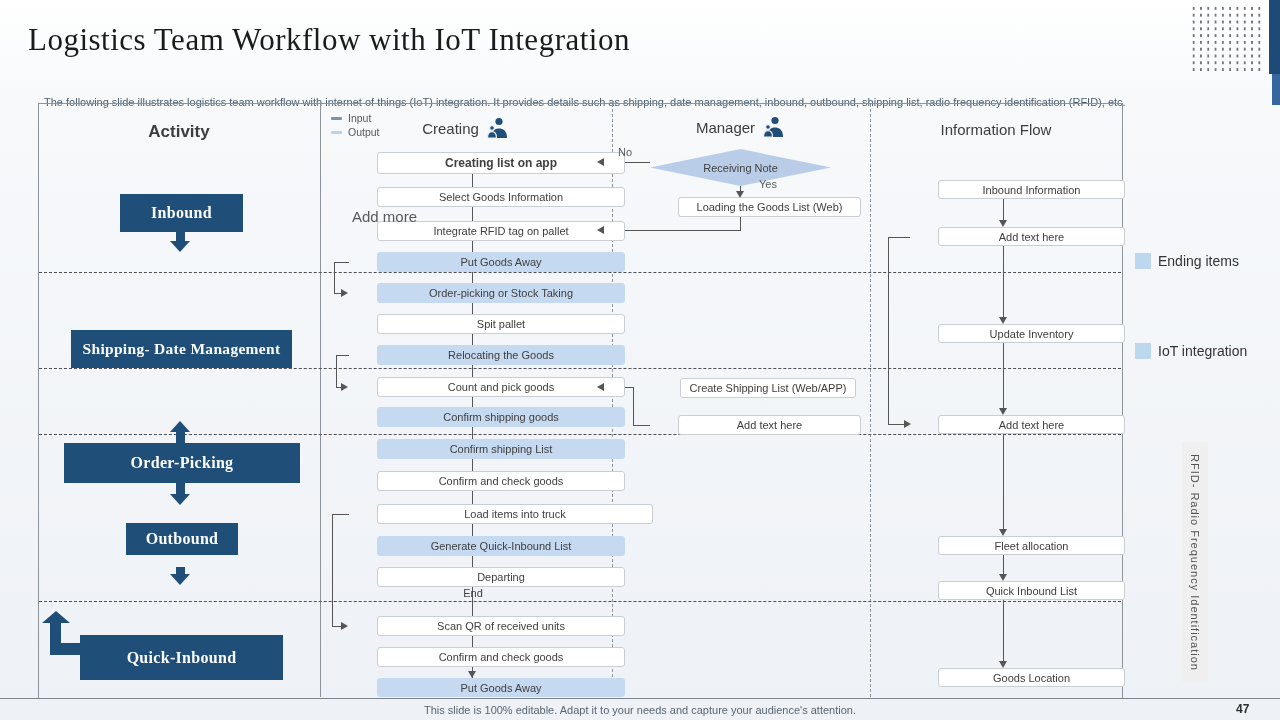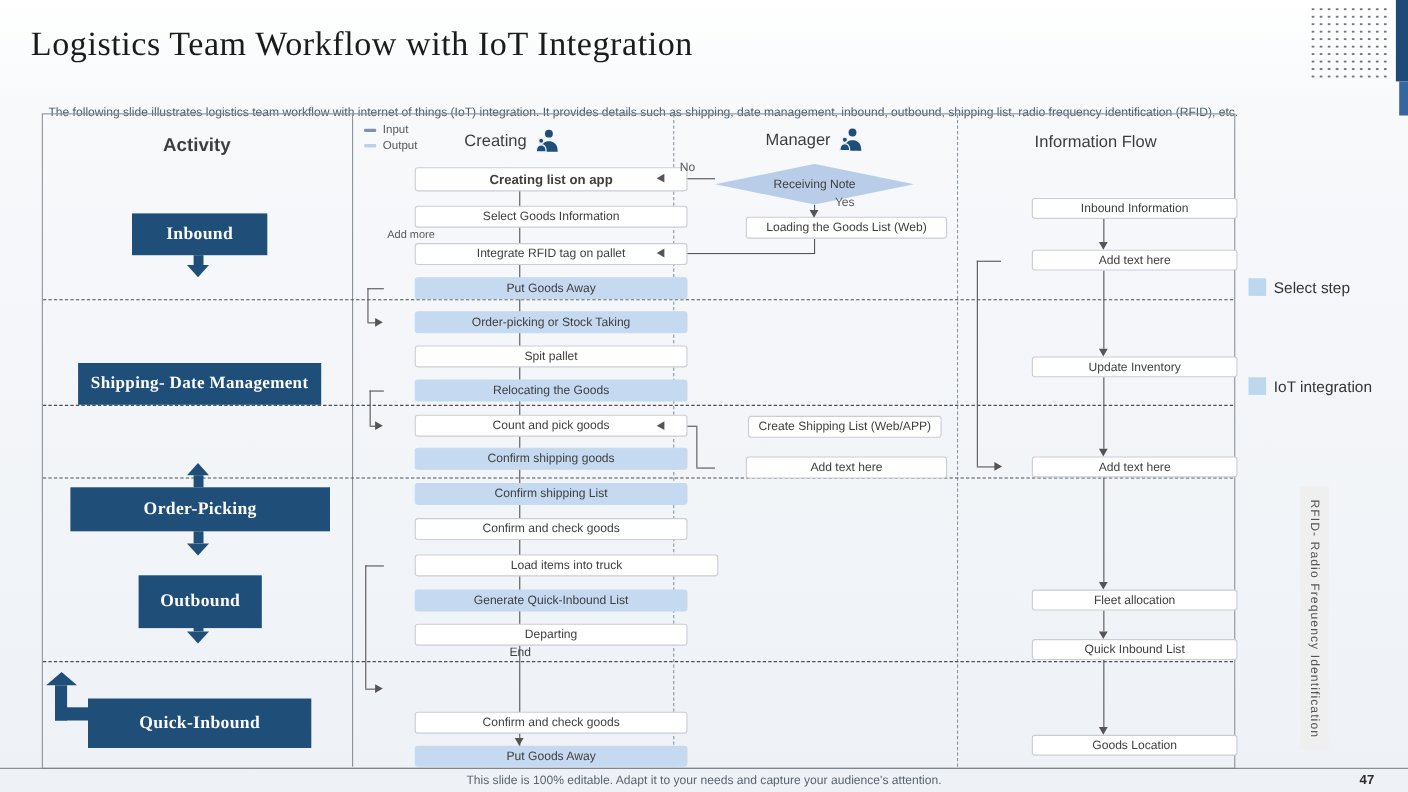--- a/index.html
+++ b/index.html
@@ -39,21 +39,21 @@
         clip-path:polygon(50% 0,100% 50%,50% 100%,0 50%);display:flex;align-items:center;justify-content:center;
         font-size:11px;color:#404040;z-index:2;}
   
   .hl{position:absolute;height:1px;background:#555;z-index:1;}
   .vl{position:absolute;width:1px;background:#555;z-index:1;}
   .ah{position:absolute;width:0;height:0;z-index:3;}
   .ah.d{border-left:4.5px solid transparent;border-right:4.5px solid transparent;border-top:7px solid #555;}
   .ah.l{border-top:4.5px solid transparent;border-bottom:4.5px solid transparent;border-right:7px solid #555;}
   .ah.r{border-top:4.5px solid transparent;border-bottom:4.5px solid transparent;border-left:7px solid #555;}
   
-  .flab{position:absolute;font-size:10px;color:#595959;z-index:3;}
+  .flab{position:absolute;font-size:15px;color:#595959;z-index:3;}
   
   .iorow{position:absolute;display:flex;align-items:center;gap:6px;font-size:10.5px;color:#595959;}
   .iodash{width:11px;height:3px;border-radius:1px;}
   
   .lgsq{position:absolute;width:16px;height:16px;background:#bdd7ee;}
   .lglab{position:absolute;font-size:14px;color:#333;}
   .rfid{position:absolute;left:1182px;top:442px;width:26px;height:240px;background:#efefef;
         display:flex;align-items:center;justify-content:center;}
   .rfid span{writing-mode:vertical-rl;font-size:11px;color:#555;letter-spacing:1px;white-space:nowrap;}
   
@@ -121,21 +121,21 @@
   <div class="ahead down" style="left:170px;top:241px;"></div>
 
   <div class="abox" style="left:71px;top:330px;width:221px;height:38px;font-size:15.5px;">Shipping- Date Management</div>
 
   <div class="ahead up" style="left:170px;top:421px;"></div>
   <div class="astem" style="left:176px;top:432px;width:9px;height:11px;"></div>
   <div class="abox" style="left:64px;top:443px;width:236px;height:40px;">Order-Picking</div>
   <div class="astem" style="left:176px;top:483px;width:9px;height:11px;"></div>
   <div class="ahead down" style="left:170px;top:494px;"></div>
 
-  <div class="abox" style="left:126px;top:523px;width:112px;height:48px;">Outbound</div>
+  <div class="abox" style="left:126px;top:523px;width:112px;height:32px;">Outbound</div>
   <div class="astem" style="left:176px;top:567px;width:9px;height:7px;"></div>
   <div class="ahead down" style="left:170px;top:574px;"></div>
 
   <div class="ahead bigup" style="left:42px;top:611px;"></div>
   <div class="astem" style="left:50px;top:623px;width:11px;height:32px;"></div>
   <div class="astem" style="left:50px;top:643px;width:30px;height:12px;"></div>
   <div class="abox" style="left:80px;top:635px;width:203px;height:45px;">Quick-Inbound</div>
 
   <div class="vl" style="left:472px;top:162px;height:525px;"></div>
   <div class="ah d" style="left:468px;top:671px;"></div>
@@ -149,20 +149,21 @@
   <div class="obox wbox" style="left:349px;top:314px;width:248px;">Spit pallet</div>
   <div class="obox bbox" style="left:349px;top:345px;width:248px;">Relocating the Goods</div>
   <div class="obox wbox" style="left:349px;top:377px;width:248px;">Count and pick goods</div>
   <div class="obox bbox" style="left:349px;top:407px;width:248px;">Confirm shipping goods</div>
   <div class="obox bbox" style="left:349px;top:439px;width:248px;">Confirm shipping List</div>
   <div class="obox wbox" style="left:349px;top:471px;width:248px;">Confirm and check goods</div>
   <div class="obox wbox" style="left:349px;top:504px;width:276px;">Load items into truck</div>
   <div class="obox bbox" style="left:349px;top:536px;width:248px;">Generate Quick-Inbound List</div>
   <div class="obox wbox" style="left:349px;top:567px;width:248px;">Departing</div>
   <div class="flab" style="left:349px;top:587px;width:248px;text-align:center;color:#404040;font-size:11px;">End</div>
+  <div class="obox wbox" style="left:349px;top:616px;width:248px;">Scan QR of received units</div>
   <div class="obox wbox" style="left:349px;top:647px;width:248px;">Confirm and check goods</div>
   <div class="obox bbox" style="left:349px;top:678px;width:248px;height:19px;">Put Goods Away</div>
 
   <div class="hl" style="left:334px;top:262px;width:15px;"></div>
   <div class="vl" style="left:334px;top:262px;height:31px;"></div>
   <div class="hl" style="left:334px;top:293px;width:8px;"></div>
   <div class="ah r" style="left:341px;top:288.5px;"></div>
 
   <div class="hl" style="left:336px;top:355px;width:13px;"></div>
   <div class="vl" style="left:336px;top:355px;height:32px;"></div>
@@ -211,21 +212,21 @@
   <div class="vl" style="left:1003px;top:600px;height:61px;"></div>
   <div class="ah d" style="left:999px;top:661px;"></div>
   <div class="ibox wbox" style="left:910px;top:668px;width:187px;height:19px;">Goods Location</div>
 
   <div class="hl" style="left:888px;top:237px;width:22px;"></div>
   <div class="vl" style="left:888px;top:237px;height:187px;"></div>
   <div class="hl" style="left:888px;top:424px;width:17px;"></div>
   <div class="ah r" style="left:904px;top:419.5px;"></div>
 
   <div class="lgsq" style="left:1135px;top:253px;"></div>
-  <div class="lglab" style="left:1158px;top:253px;">Select step</div>
+  <div class="lglab" style="left:1158px;top:253px;">Ending items</div>
   <div class="lgsq" style="left:1135px;top:343px;"></div>
   <div class="lglab" style="left:1158px;top:343px;">IoT integration</div>
 
   <div class="rfid">
     <span>RFID-  Radio  Frequency  Identification</span>
   </div>
 
   <div class="footline"></div>
   <div class="foot">This slide is 100% editable. Adapt it to your needs and capture your audience's attention.</div>
   <div class="pagenum">47</div>

